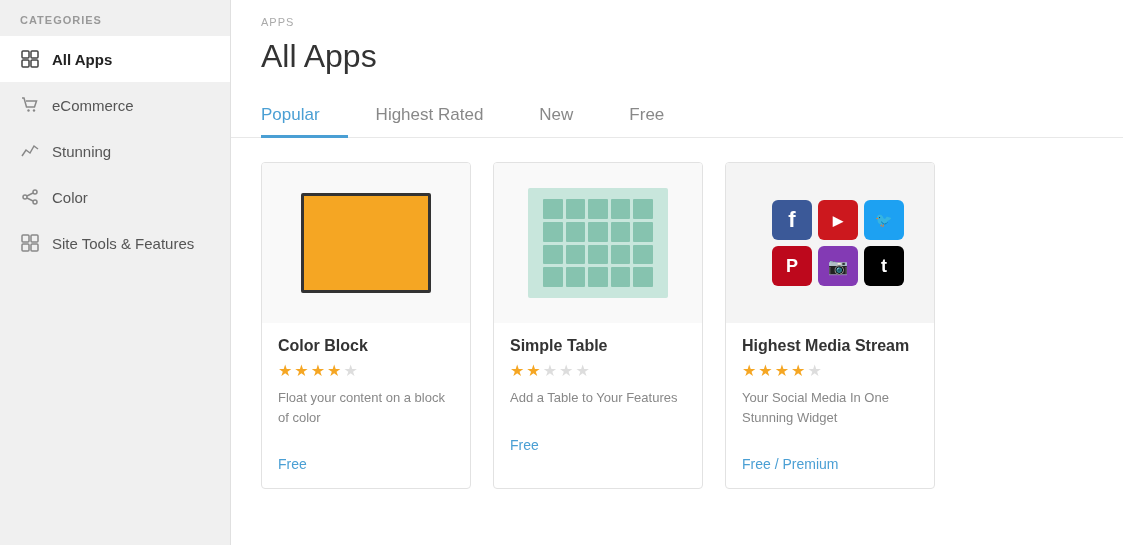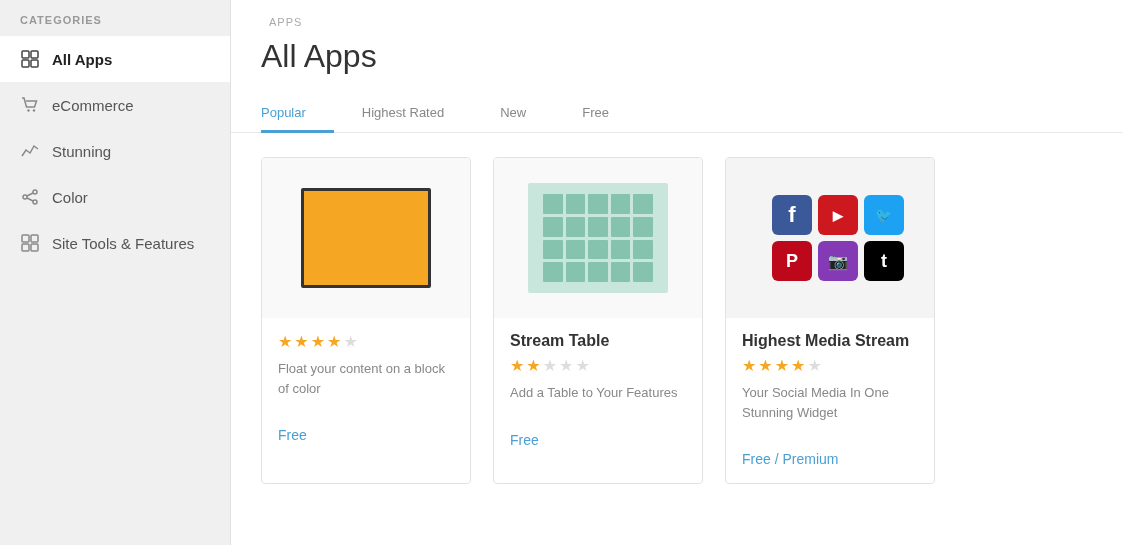--- a/index.html
+++ b/index.html
@@ -62,40 +62,39 @@
       background: #fff;
       padding: 0;
       overflow: auto;
     }
     .main-breadcrumb {
       font-size: 11px;
       color: #aaa;
       letter-spacing: 1px;
       text-transform: uppercase;
       padding: 16px 30px 4px 30px;
-      margin-left: 8px;
     }
     .main-title {
       font-size: 32px;
       font-weight: 300;
       color: #333;
       padding: 6px 30px 0 30px;
     }
 
     
     .tabs {
       display: flex;
       gap: 0;
       padding: 20px 30px 0 30px;
       border-bottom: 1px solid #e8e8e8;
       margin-bottom: 24px;
     }
     .tab {
       padding: 10px 28px;
-      font-size: 13px;
+      font-size: 17px;
       color: #888;
       cursor: pointer;
       border-bottom: 3px solid transparent;
       margin-bottom: -1px;
     }
     .tab.active {
       color: #4a9fd4;
       border-bottom: 3px solid #4a9fd4;
       font-weight: 500;
     }
@@ -289,20 +288,21 @@
     <div class="tab">Free</div>
   </div>
 
   <div class="cards-container">
 
     <div class="card">
       <div class="card-image">
         <div class="color-block-img"></div>
       </div>
       <div class="card-body">
+        <div class="card-title">Color Block</div>
         <div class="stars">
           <span class="star filled">★</span>
           <span class="star filled">★</span>
           <span class="star filled">★</span>
           <span class="star filled">★</span>
           <span class="star empty">★</span>
         </div>
         <div class="card-desc">Float your content on a block of color</div>
         <div class="card-price">Free</div>
       </div>
@@ -329,21 +329,21 @@
               <div class="grid-cell"></div>
             <div class="grid-cell"></div>
               <div class="grid-cell"></div>
               <div class="grid-cell"></div>
               <div class="grid-cell"></div>
               <div class="grid-cell"></div>
           </div>
         </div>
       </div>
       <div class="card-body">
-        <div class="card-title">Stream Table</div>
+        <div class="card-title">Simple Table</div>
         <div class="stars">
           <span class="star filled">★</span>
           <span class="star filled">★</span>
           <span class="star empty">★</span>
           <span class="star empty">★</span>
           <span class="star empty">★</span>
         </div>
         <div class="card-desc">Add a Table to Your Features</div>
         <div class="card-price">Free</div>
       </div>

